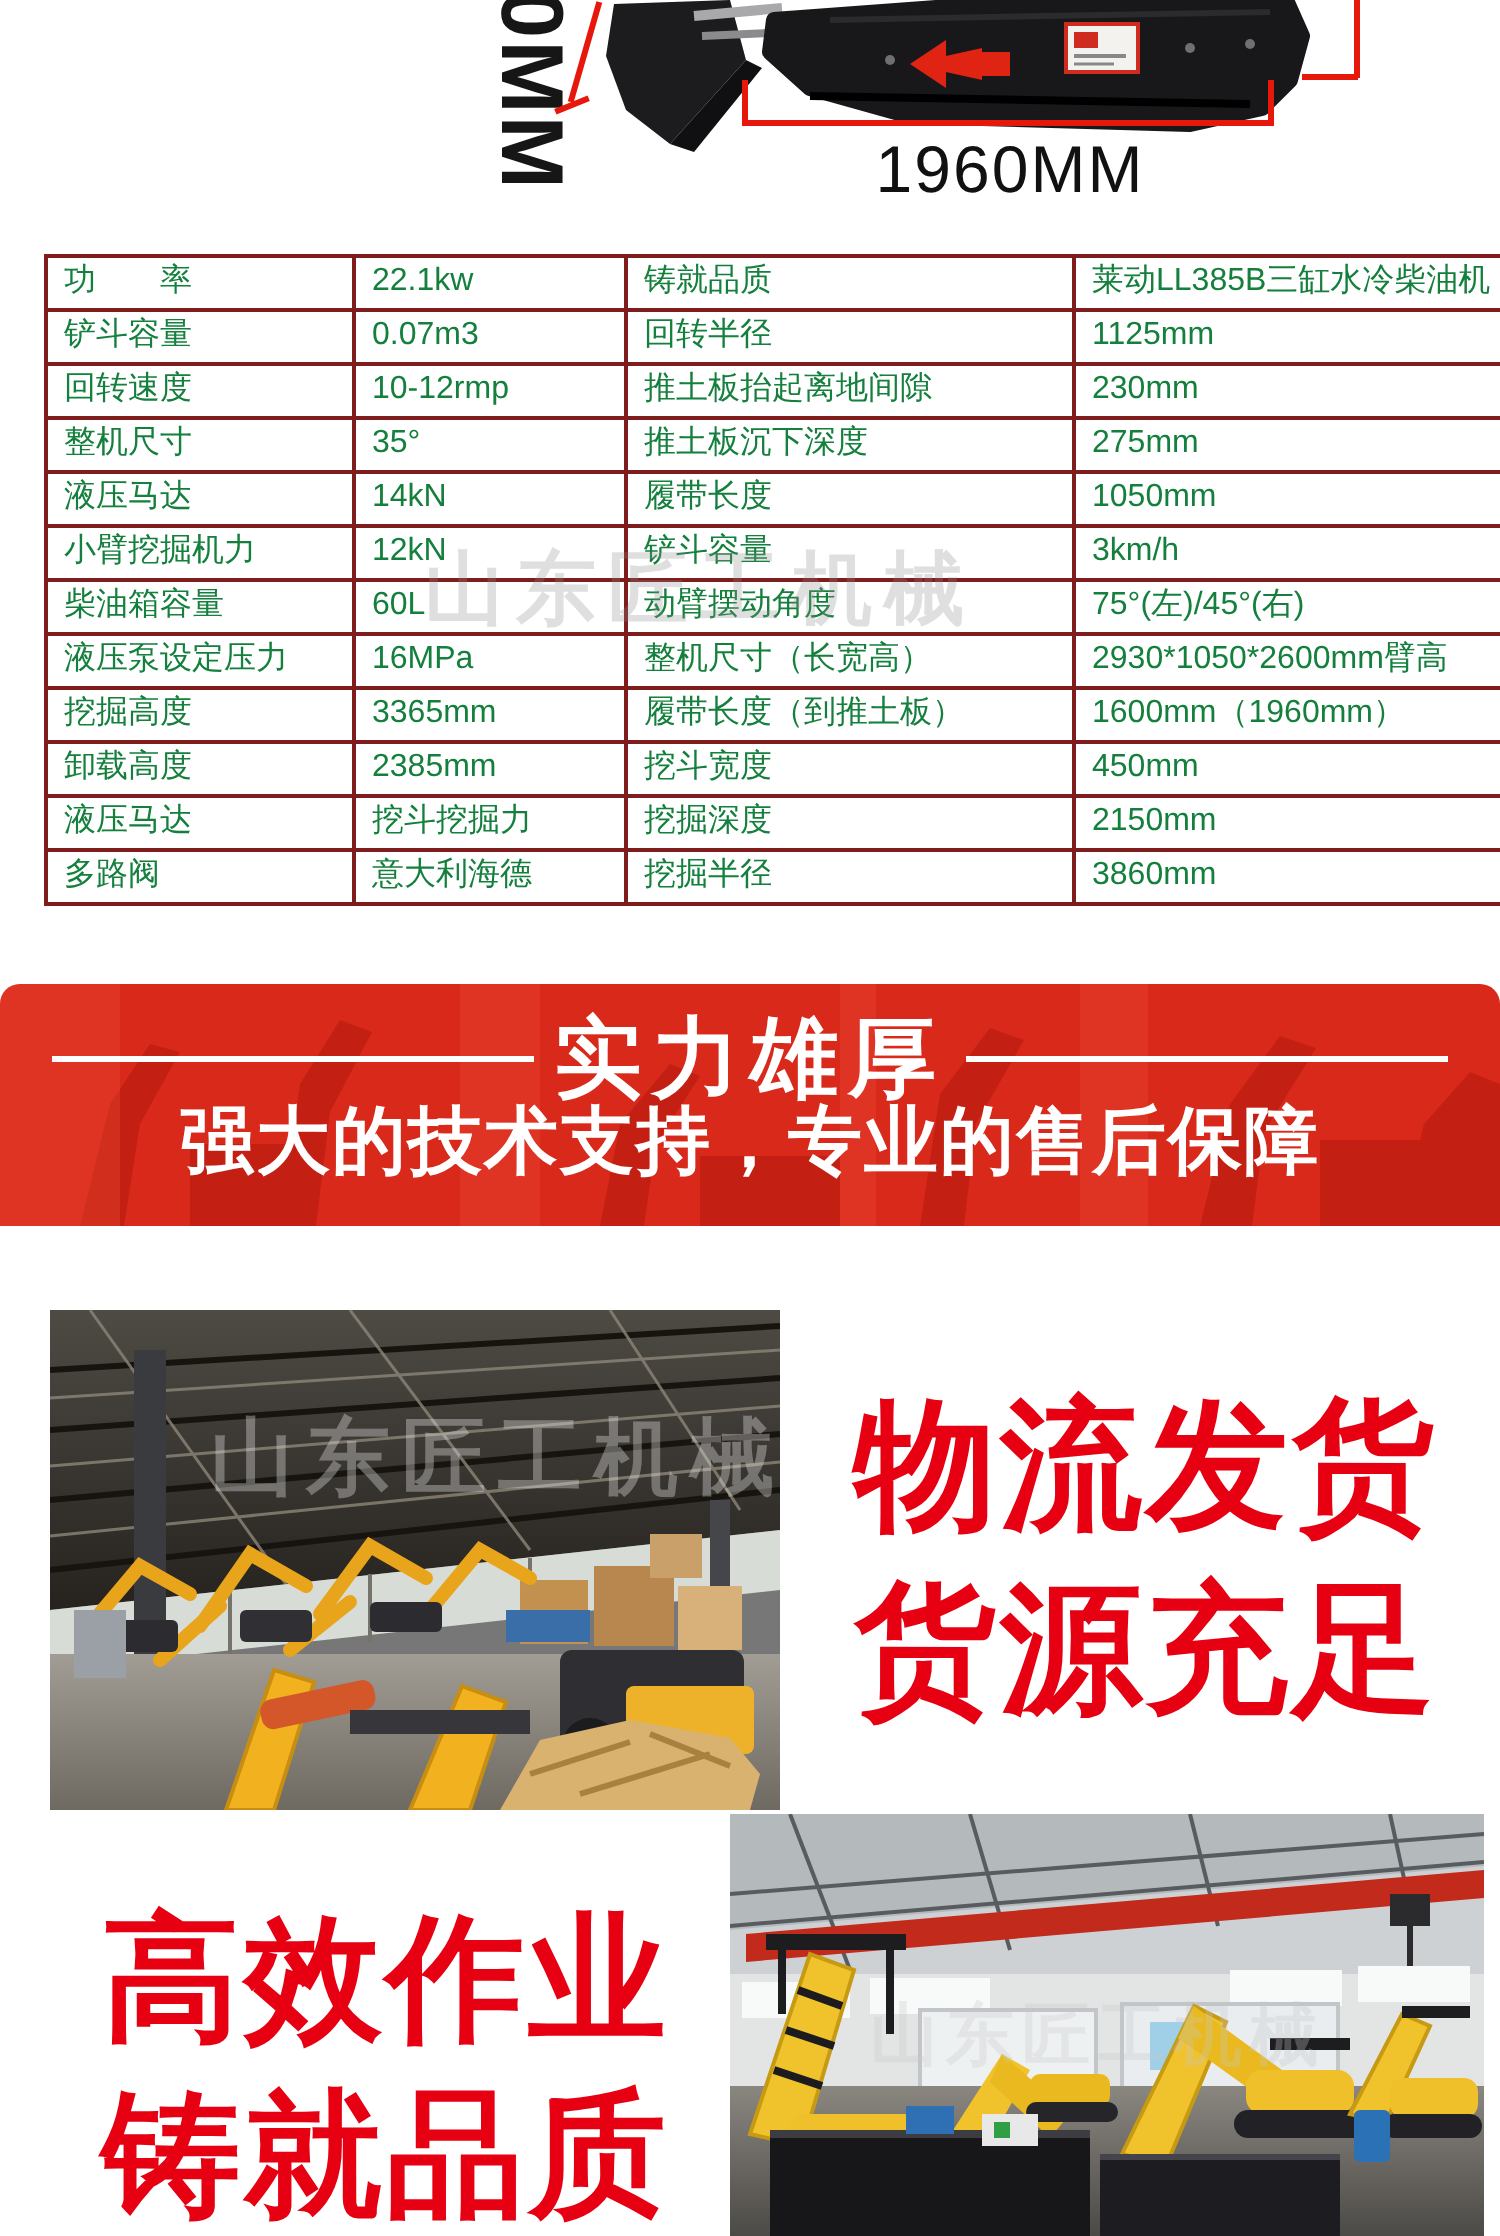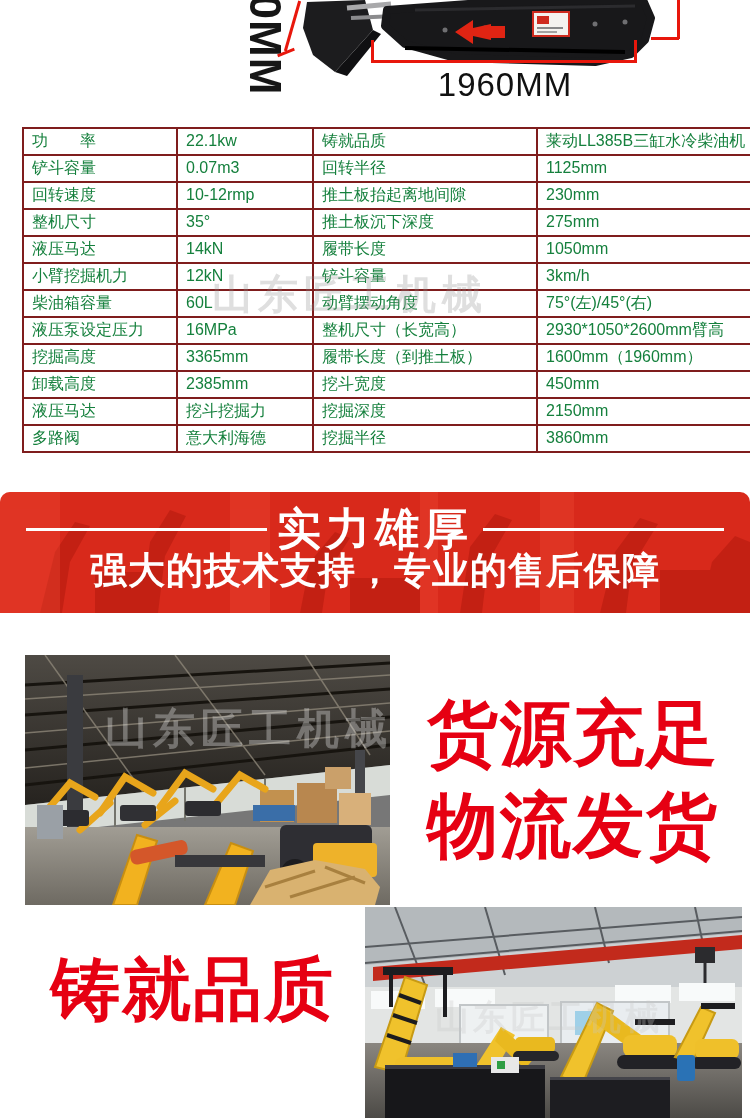--- a/index.html
+++ b/index.html
@@ -302,25 +302,26 @@
             <line x1="240" y1="232" x2="290" y2="216"></line>
         <line x1="265" y1="242" x2="330" y2="222"></line>
             <line x1="300" y1="212" x2="340" y2="228"></line>
           </g>
       </g>
       <text x="80" y="88" font-size="42" font-weight="bold" fill="rgba(235,235,235,0.35)" letter-spacing="6">山东匠工机械</text>
     </svg>
   </div>
 
   <div class="slogan slogan-supply">
+    <span class="l">物流发货</span>
     <span class="l">货源充足</span>
-    <span class="l">物流发货</span>
   </div>
 
   <div class="slogan slogan-quality">
+    <span class="l">高效作业</span>
     <span class="l">铸就品质</span>
   </div>
 
   <div class="photo photo2">
     <svg width="377" height="211" viewBox="0 0 377 211">
       <defs>
         <linearGradient id="floor2" x1="0" y1="0" x2="0" y2="1">
           <stop offset="0" stop-color="#8a8680"></stop>
             <stop offset="1" stop-color="#4c4a46"></stop>
         </linearGradient>

